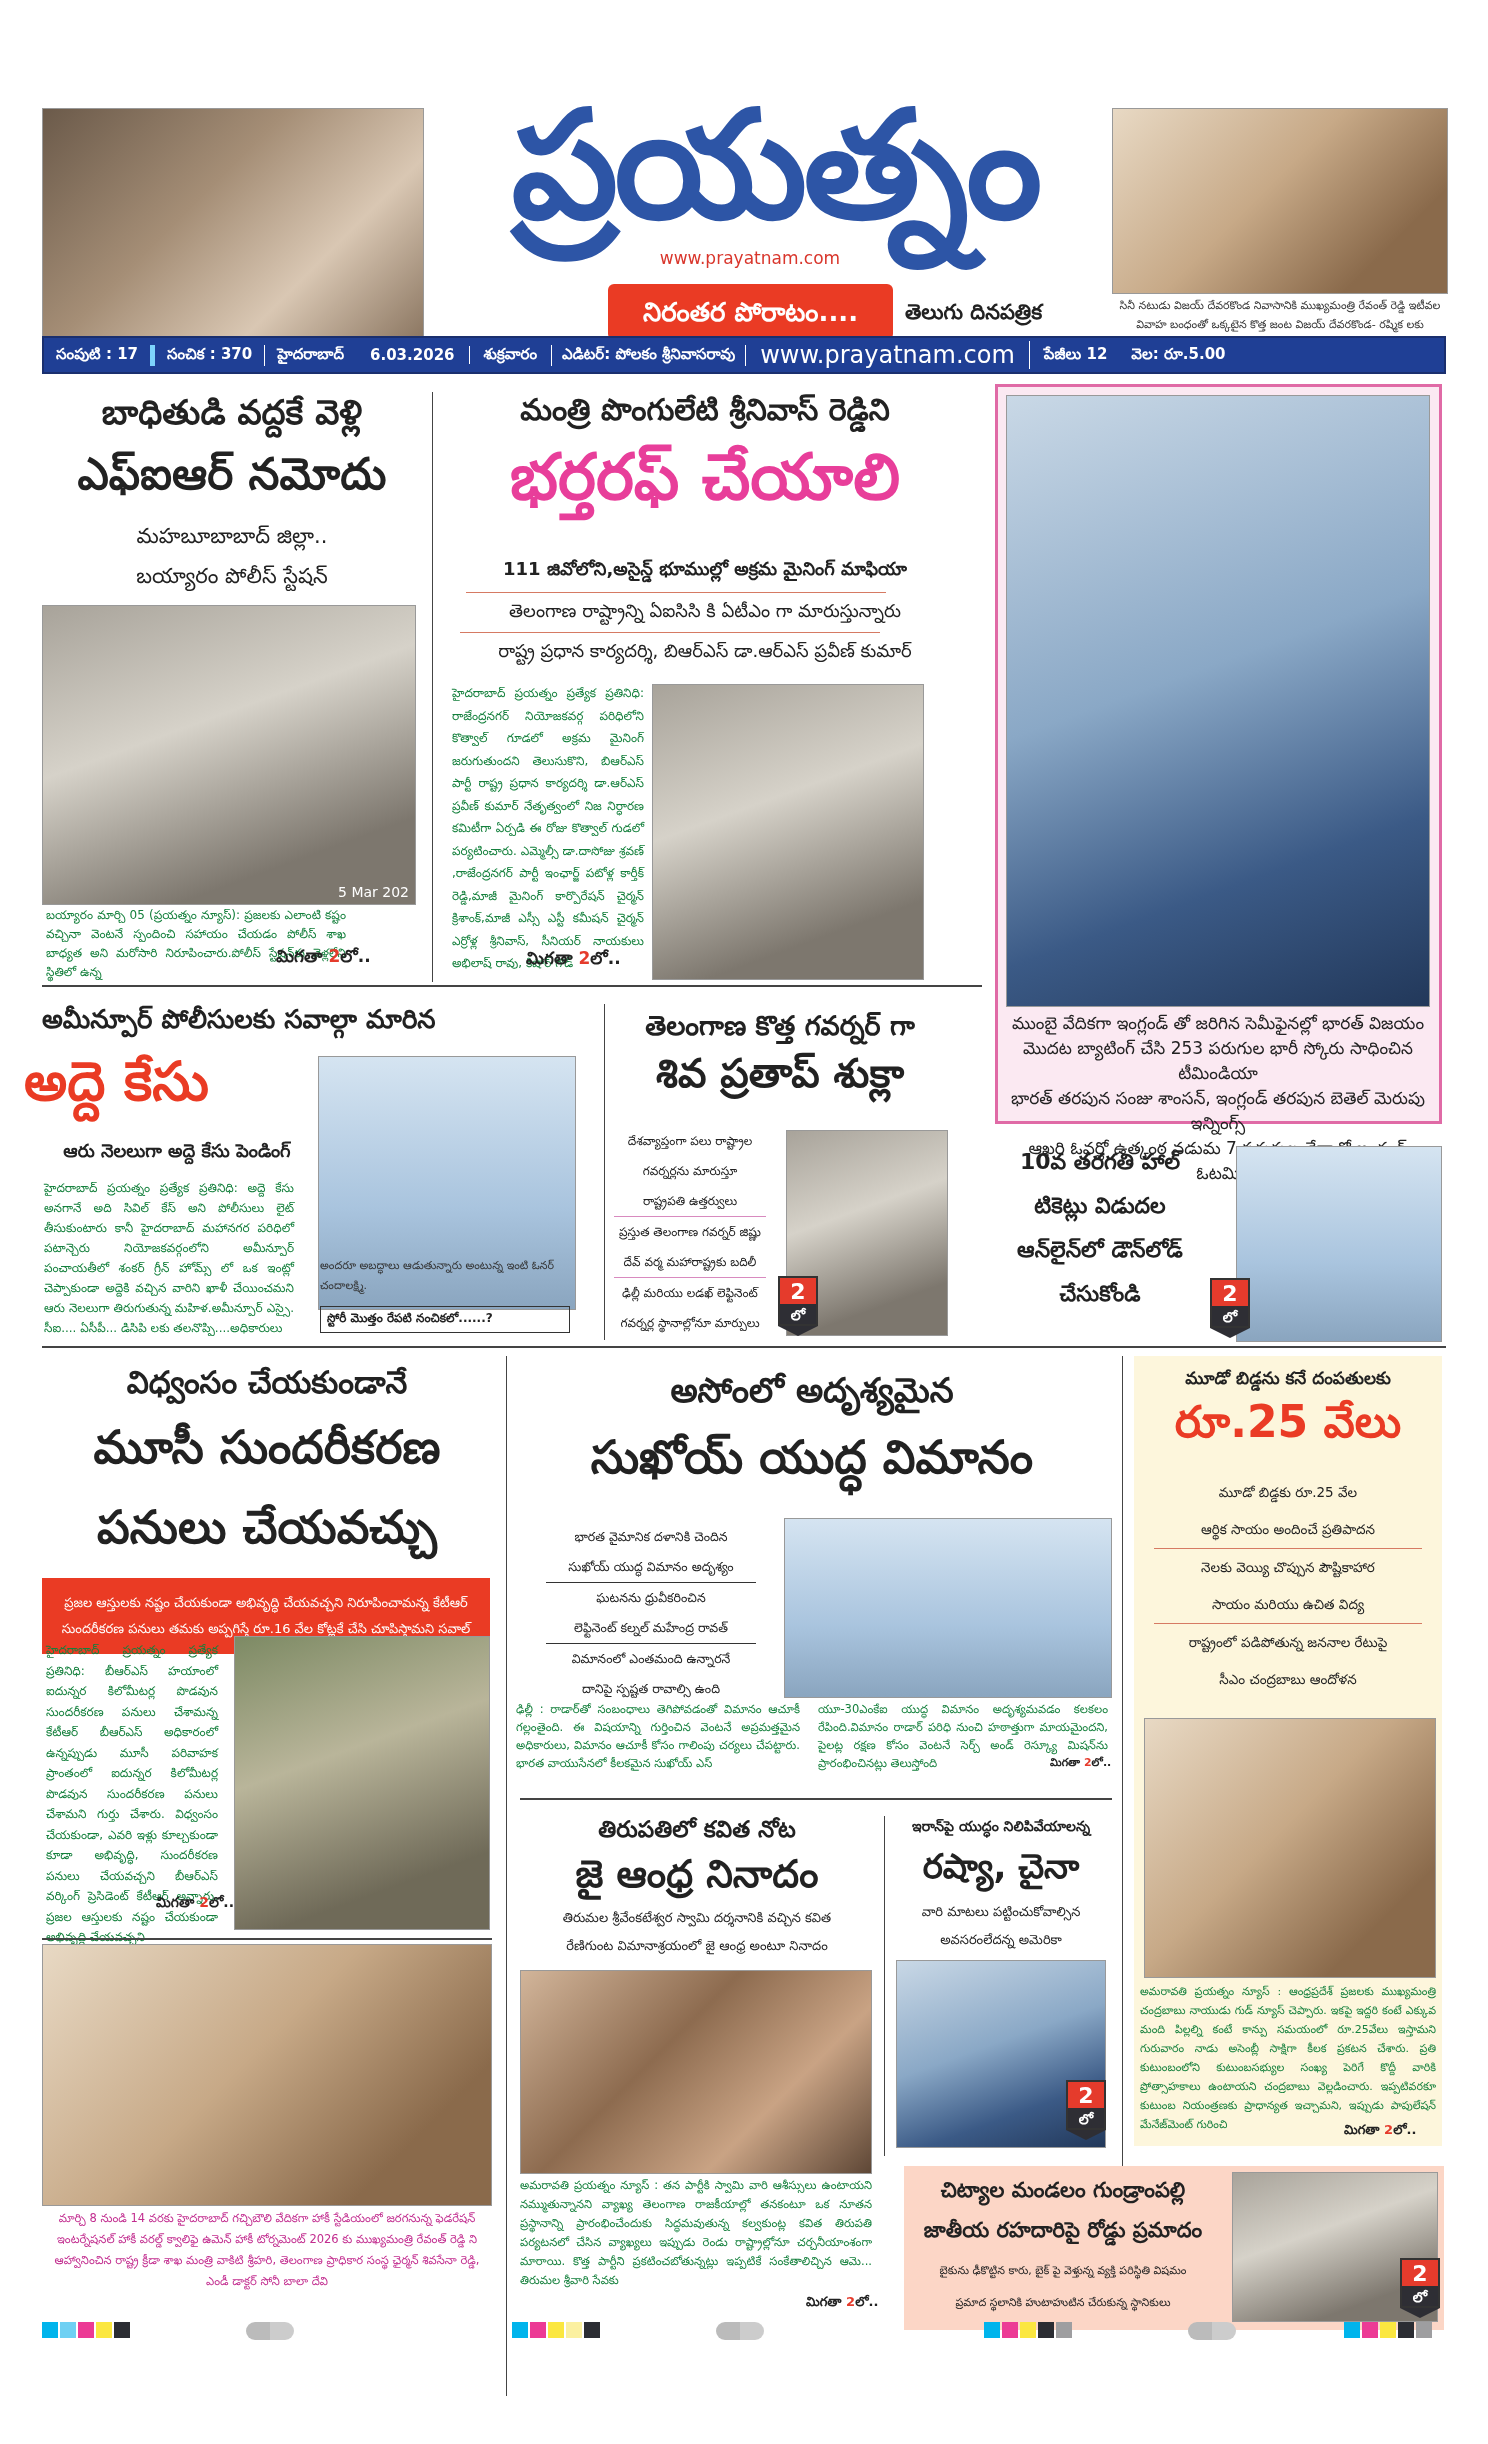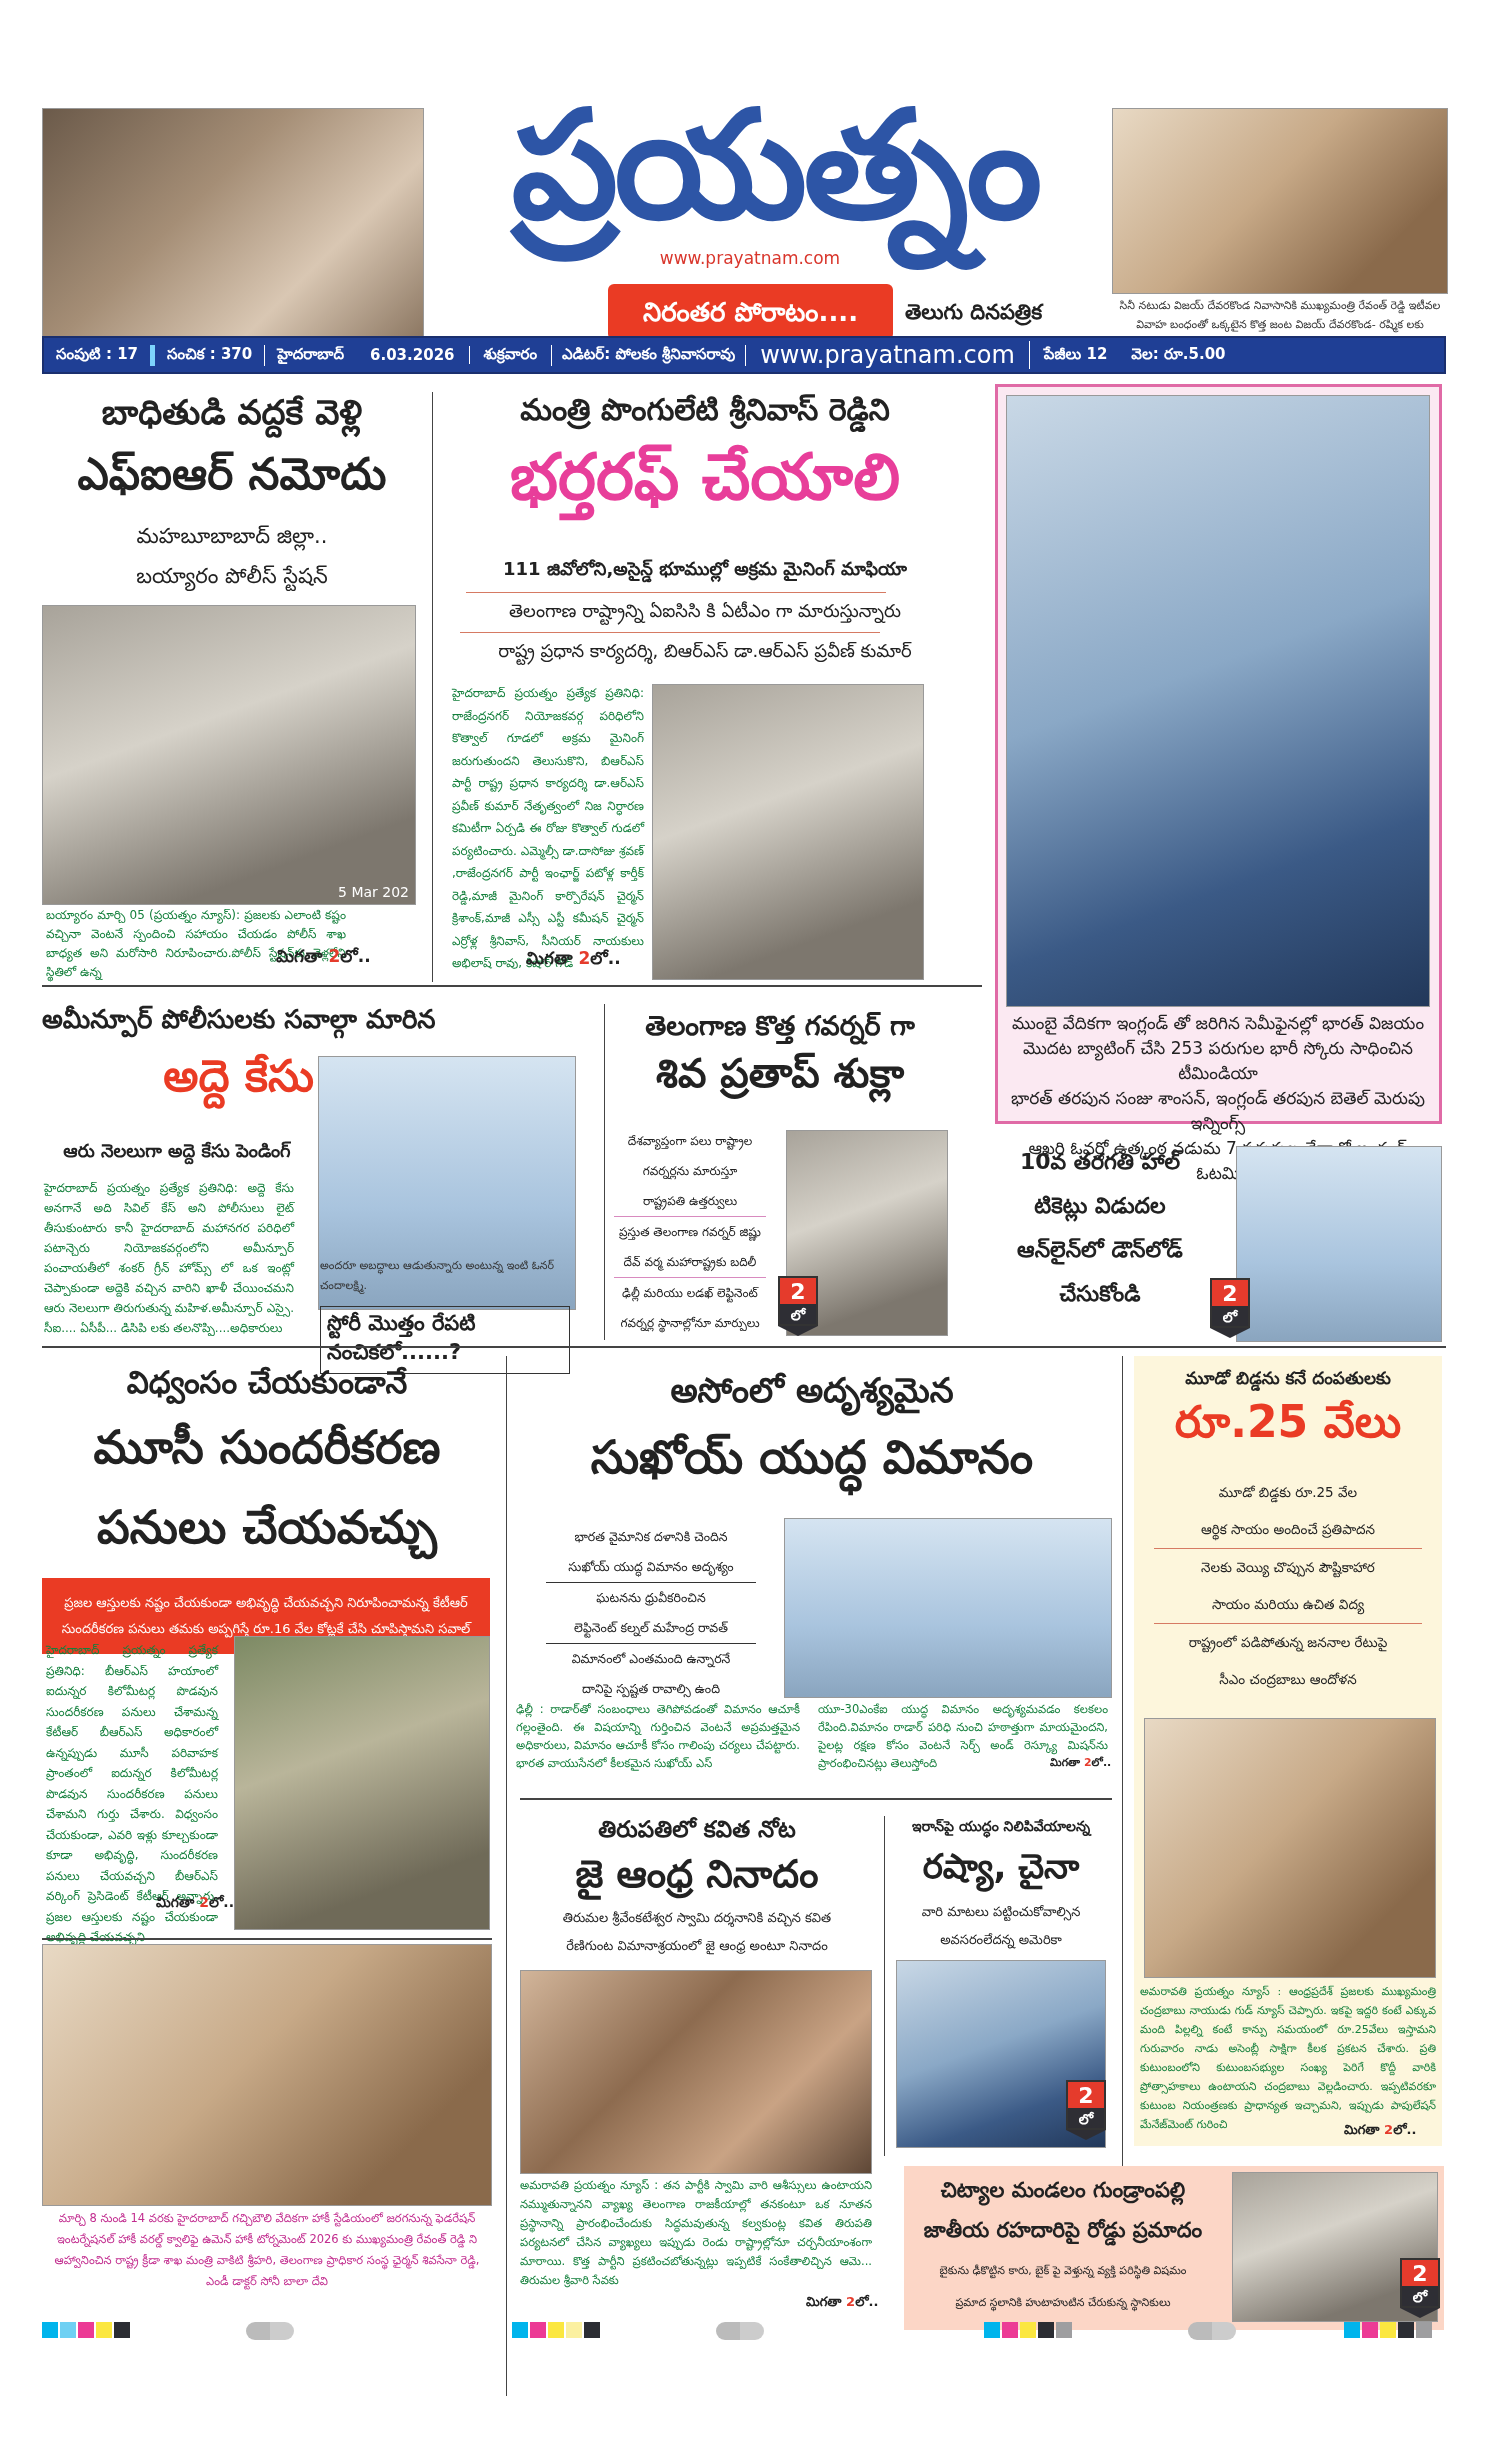--- a/index.html
+++ b/index.html
@@ -94,26 +94,26 @@
     <div>మొదట బ్యాటింగ్ చేసి 253 పరుగుల భారీ స్కోరు సాధించిన టీమిండియా</div>
     <div>భారత్ తరపున సంజు శాంసన్, ఇంగ్లండ్ తరపున బెతెల్ మెరుపు ఇన్నింగ్స్</div>
     <div>ఆఖరి ఓవర్లో ఉత్కంఠ నడుమ 7 పరుగుల తేడాతో ఇంగ్లండ్ ఓటమి</div>
   </div>
 </div>
 
 <div class="rule" style="left:42px;top:985px;width:940px;height:1.5px;"></div>
 
 <div>
   <div class="abs" style="left:42px;top:1004px;width:560px;font-size:26px;font-weight:bold;">అమీన్పూర్ పోలీసులకు సవాల్గా మారిన</div>
-  <div class="abs" style="left:44px;top:1050px;width:270px;font-size:44px;font-weight:bold;color:#ea3b24;text-align:right;">అద్దె కేసు</div>
+  <div class="abs" style="left:24px;top:1050px;width:270px;font-size:54px;font-weight:bold;color:#ea3b24;text-align:left;">అద్దె కేసు</div>
   <div class="abs center" style="left:42px;top:1140px;width:270px;font-size:18px;font-weight:bold;">ఆరు నెలలుగా అద్దె కేసు పెండింగ్</div>
   <div class="abs body-text" style="left:44px;top:1178px;width:250px;font-size:12px;line-height:20px;">హైదరాబాద్ ప్రయత్నం ప్రత్యేక ప్రతినిధి: అద్దె కేసు అనగానే అది సివిల్ కేస్ అని పోలీసులు లైట్ తీసుకుంటారు కానీ హైదరాబాద్ మహానగర పరిధిలో పటాన్చెరు నియోజకవర్గంలోని అమీన్పూర్ పంచాయతీలో శంకర్ గ్రీన్ హోమ్స్ లో ఒక ఇంట్లో చెప్పాకుండా అద్దెకి వచ్చిన వారిని ఖాళీ చేయించమని ఆరు నెలలుగా తిరుగుతున్న మహిళ.అమీన్పూర్ ఎస్సై. సీఐ.... ఏసీపీ... డిసిపి లకు తలనొప్పి....అధికారులు</div>
   <div class="photo ph-sky" style="left:318px;top:1056px;width:258px;height:254px;"></div>
   <div class="abs caption" style="left:320px;top:1256px;width:256px;font-size:11px;">అందరూ అబద్ధాలు ఆడుతున్నారు అంటున్న ఇంటి ఓనర్ చందాలక్ష్మి.</div>
-  <div class="abs" style="left:320px;top:1306px;width:250px;border:1.5px solid #333;font-size:21px;font-weight:bold;padding:4px 6px;">స్టోరీ మొత్తం రేపటి నంచికలో......?</div>
+  <div class="abs" style="left:320px;top:1306px;width:250px;border:1.5px solid #333;font-size:12px;font-weight:bold;padding:4px 6px;">స్టోరీ మొత్తం రేపటి నంచికలో......?</div>
 </div>
 <div class="rule" style="left:604px;top:1004px;width:1px;height:336px;"></div>
 
 <div>
   <div class="abs center" style="left:610px;top:1010px;width:340px;font-size:27px;font-weight:bold;">తెలంగాణ కొత్త గవర్నర్ గా</div>
   <div class="abs center" style="left:610px;top:1050px;width:340px;font-size:40px;font-weight:bold;">శివ ప్రతాప్ శుక్లా</div>
   <div class="abs center" style="left:610px;top:1126px;width:160px;font-size:12px;line-height:30px;">
     <div>దేశవ్యాప్తంగా పలు రాష్ట్రాల</div>
     <div>గవర్నర్లను మారుస్తూ</div>
     <div>రాష్ట్రపతి ఉత్తర్వులు</div>

